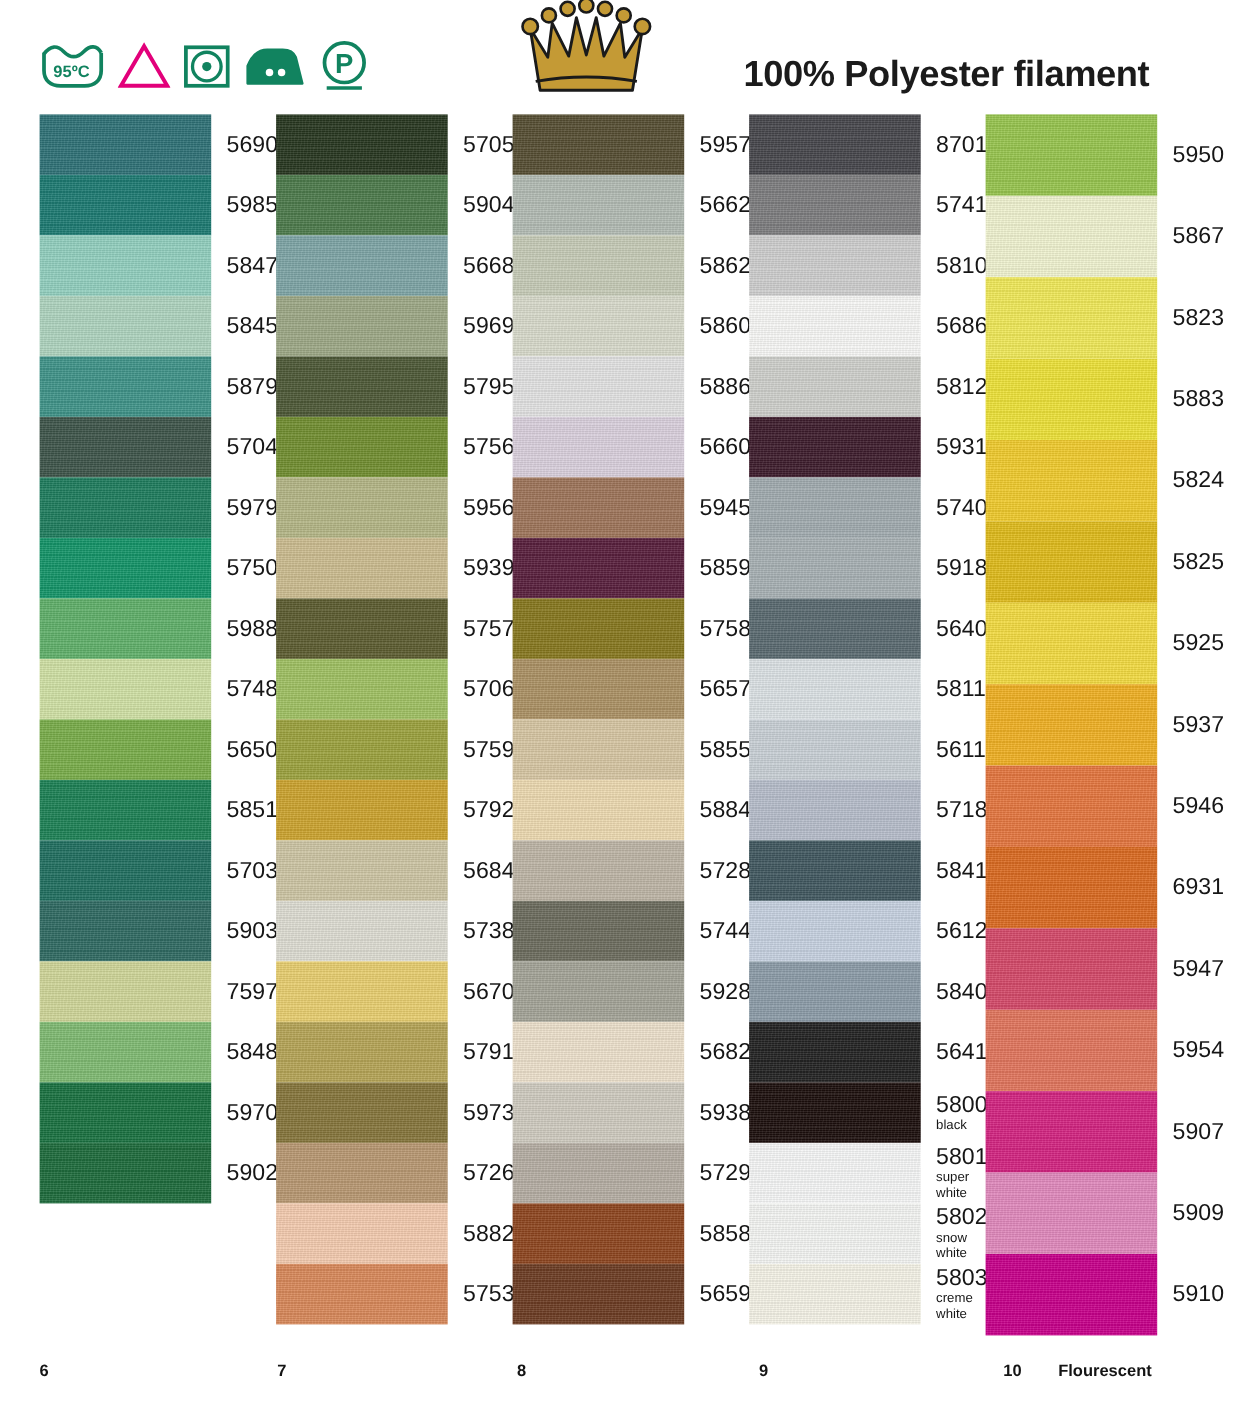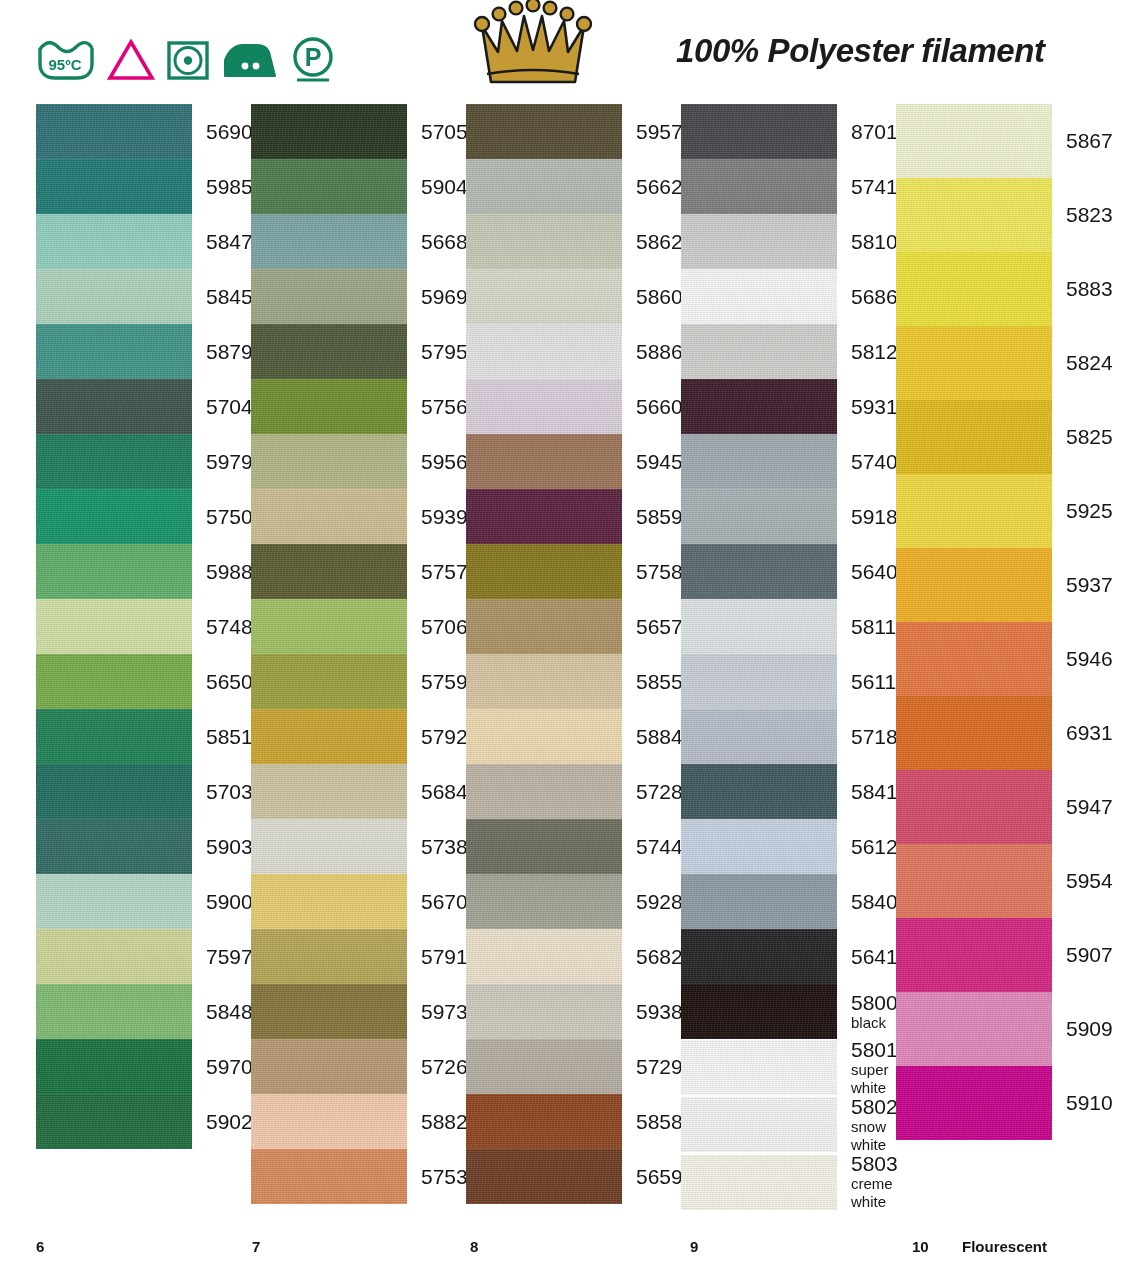--- a/index.html
+++ b/index.html
@@ -37,27 +37,26 @@
   .crown-wrap {
     position: absolute;
     left: 468px;
     top: -4px;
   }
   .crown-wrap svg { display: block; }
 
   .title {
     position: absolute;
     left: 676px;
-    top: 32px;
+    top: 48px;
     font-size: 33px;
     font-weight: bold;
     letter-spacing: -0.4px;
     color: #1b1b1b;
     white-space: nowrap;
-    font-style: italic;
   }
 
   
   .chart {
     position: relative;
     padding-left: 36px;
     padding-right: 0;
     display: flex;
     align-items: flex-start;
   }
@@ -99,21 +98,21 @@
   .sw-wide   { width: 156px; height: 74px; }
 
   .code {
     padding-left: 14px;
     font-size: 21px;
     line-height: 1.04;
     color: #161616;
     white-space: nowrap;
   }
   .code .num { display: block; font-size: 21px; }
-  .code .sub { display: block; font-size: 15px; line-height: 1.18; }
+  .code .sub { display: block; font-size: 12px; line-height: 1.18; }
 
   
   .footer {
     position: absolute;
     left: 0;
     top: 1238px;
     width: 1138px;
     height: 42px;
   }
   .foot-item {
@@ -279,26 +278,20 @@
           <span class="num">5703</span>
         </div>
       </div>
       <div class="swatch-row">
         <div class="sw sw-narrow" title="5903" style="background: rgb(47, 106, 98);"></div>
         <div class="code">
           <span class="num">5903</span>
         </div>
       </div>
       <div class="swatch-row">
-        <div class="sw sw-narrow" title="5900" style="background: rgb(180, 214, 197);"></div>
-        <div class="code">
-          <span class="num">5900</span>
-        </div>
-      </div>
-      <div class="swatch-row">
         <div class="sw sw-narrow" title="5768" style="background: rgb(205, 212, 151);"></div>
         <div class="code">
           <span class="num">7597</span>
         </div>
       </div>
       <div class="swatch-row">
         <div class="sw sw-narrow" title="5848" style="background: rgb(127, 186, 114);"></div>
         <div class="code">
           <span class="num">5848</span>
         </div>
@@ -683,20 +676,26 @@
       <div class="swatch-row">
         <div class="sw sw-narrow" title="5803" style="background: rgb(244, 242, 230);"></div>
         <div class="code">
           <span class="num">5803</span>
           <span class="sub">creme</span>
           <span class="sub">white</span>
         </div>
       </div>
     </div>
     <div class="column col-wide">
+      <div class="swatch-row">
+        <div class="sw sw-wide" title="5950" style="background: rgb(151, 196, 78);"></div>
+        <div class="code">
+          <span class="num">5950</span>
+        </div>
+      </div>
       <div class="swatch-row">
         <div class="sw sw-wide" title="5867" style="background: rgb(239, 242, 207);"></div>
         <div class="code">
           <span class="num">5867</span>
         </div>
       </div>
       <div class="swatch-row">
         <div class="sw sw-wide" title="5823" style="background: rgb(239, 232, 88);"></div>
         <div class="code">
           <span class="num">5823</span>

